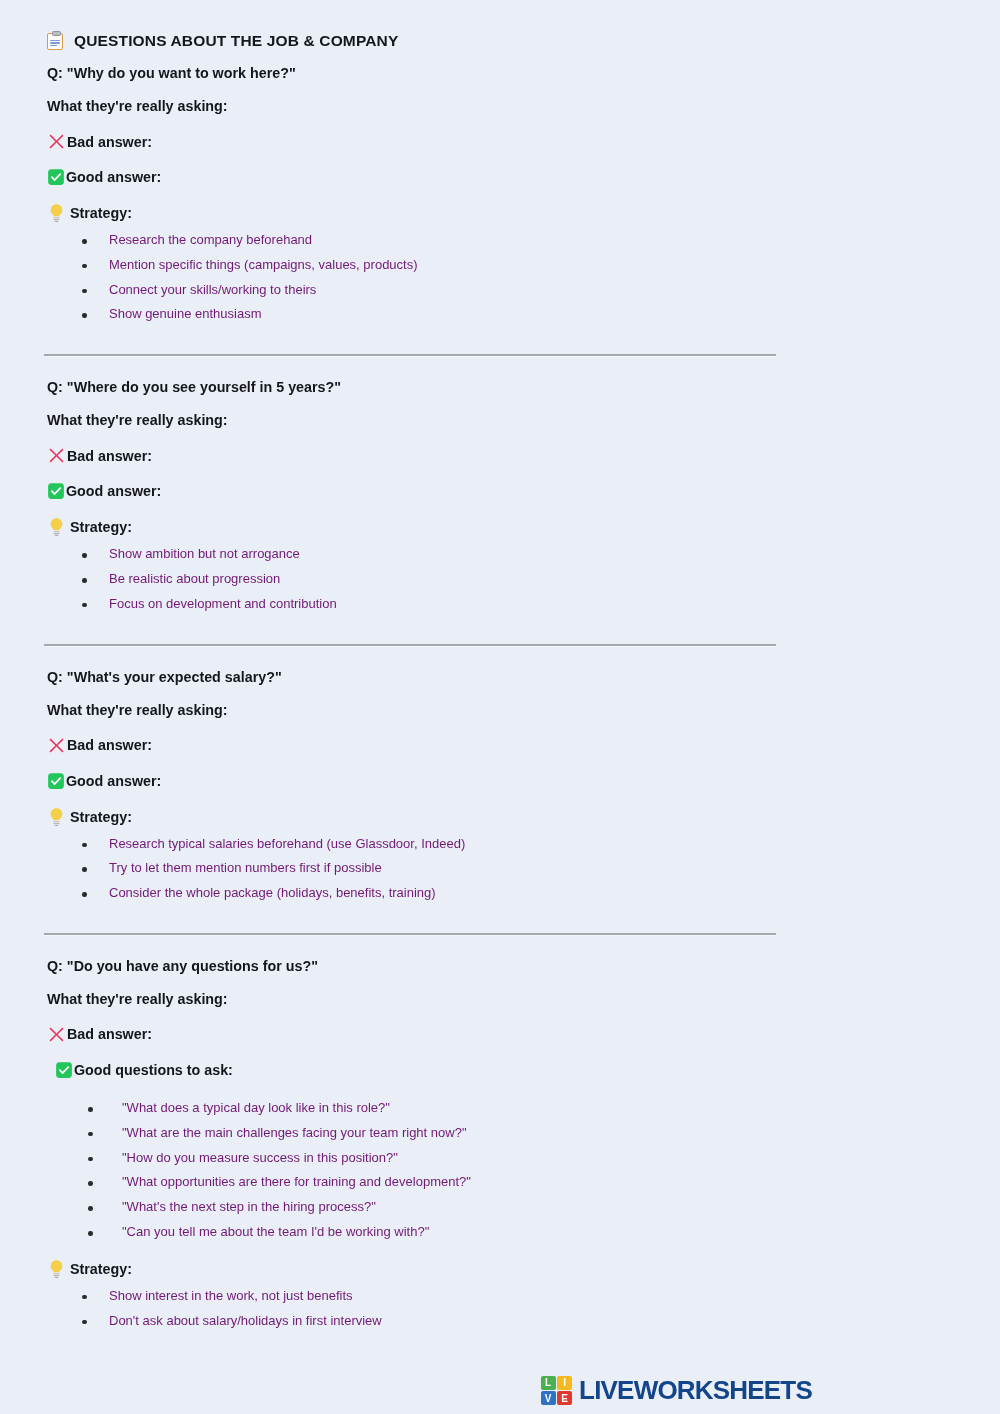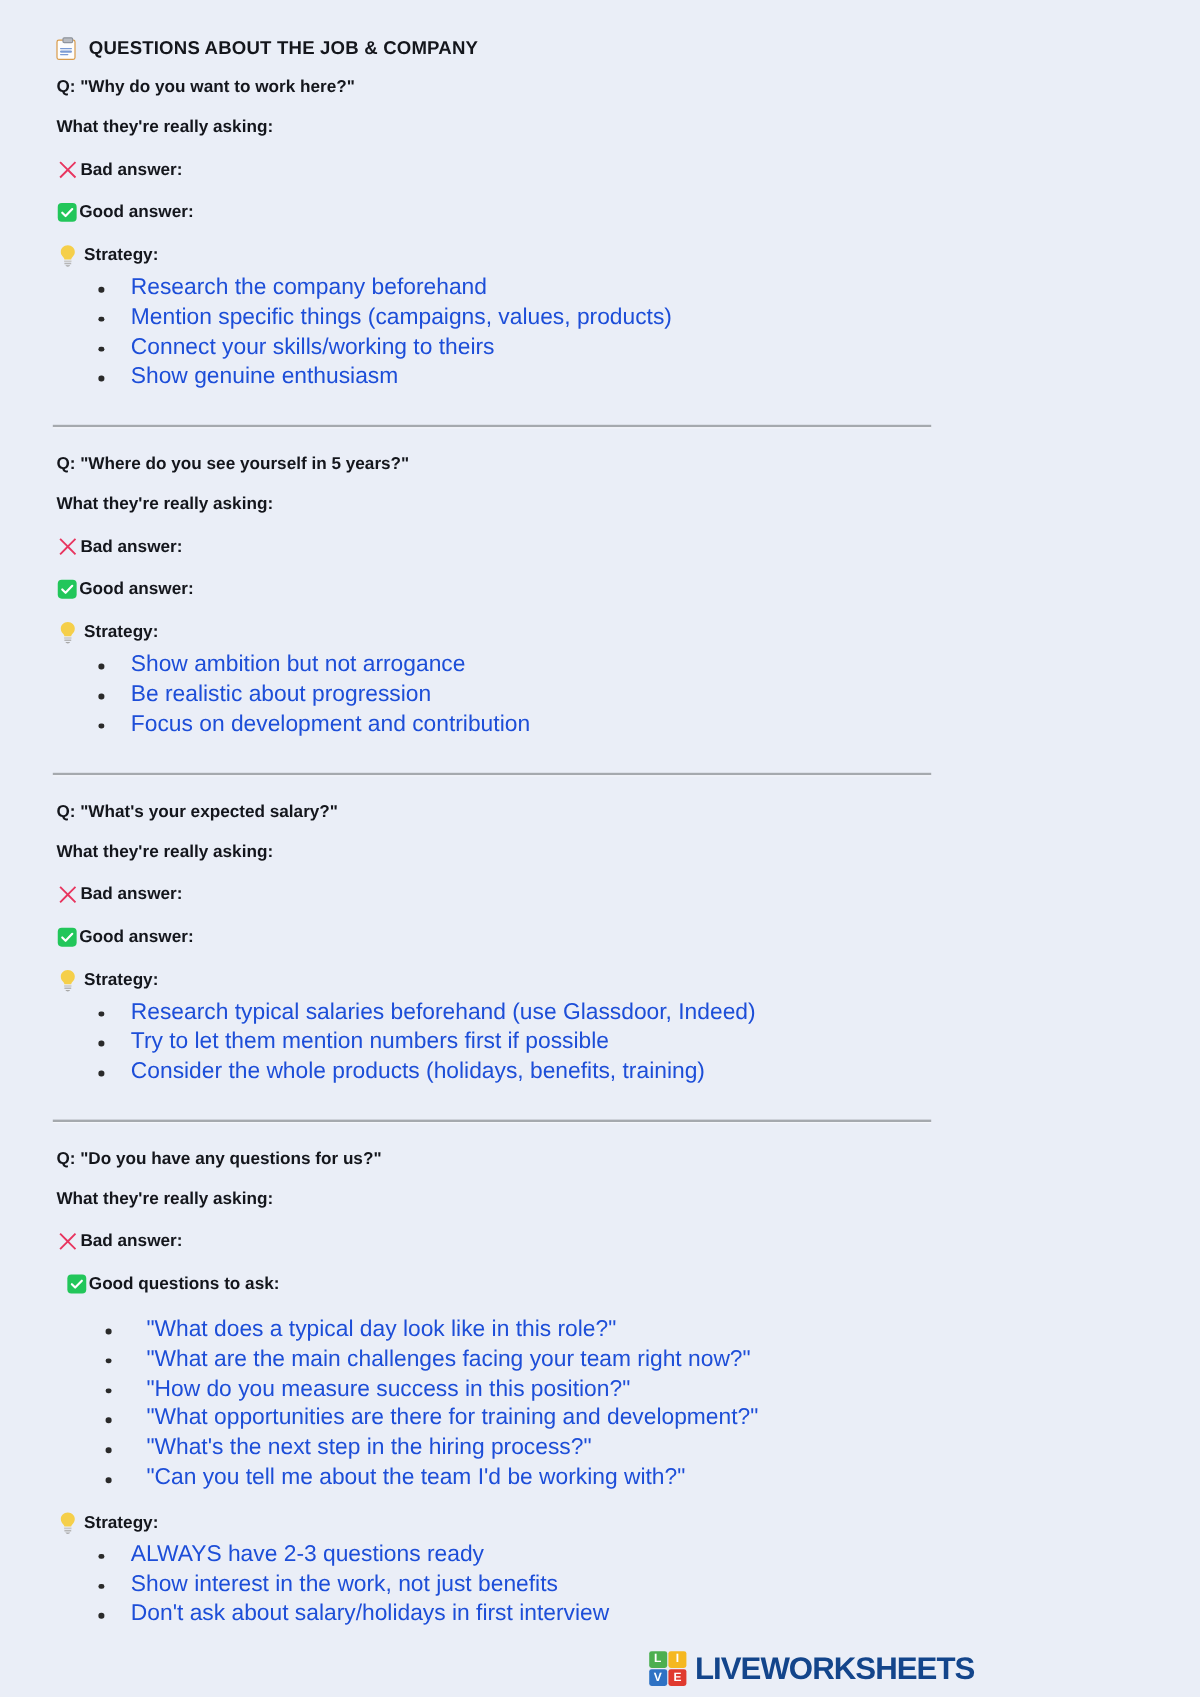--- a/index.html
+++ b/index.html
@@ -98,22 +98,22 @@
   }
   .label-row.strategy { gap: 6px; margin-bottom: 5px; margin-left: 5px; }
 
   ul.bullets {
     list-style: none;
     margin: 0 0 0 0;
     padding: 0;
   }
   ul.bullets li {
     position: relative;
-    font-size: 19px;
-    color: #1d4ed8;
+    font-size: 13px;
+    color: #701a75;
     line-height: 24.8px;
     padding-left: 65px;
   }
   ul.bullets li::before {
     content: "";
     position: absolute;
     left: 38px;
     top: 11px;
     width: 4.6px; height: 4.6px;
     background: #2a2a2a;
@@ -308,21 +308,21 @@
           <path d="M5.6 19.2 h6.8 v1.5 h-6.8 z" fill="#b5b5b5"></path>
           <path d="M6.6 21.7 h4.8 c-.4 .9-1.3 1.4-2.4 1.4 s-2-.5-2.4-1.4 z" fill="#a8a8a8"></path>
         </svg>
       </span>
       <span class="ltext">Strategy:</span>
     </div>
 
     <ul class="bullets">
       <li>Research typical salaries beforehand (use Glassdoor, Indeed)</li>
       <li>Try to let them mention numbers first if possible</li>
-      <li>Consider the whole products (holidays, benefits, training)</li>
+      <li>Consider the whole package (holidays, benefits, training)</li>
     </ul>
     <div style="height:27px"></div>
     <hr class="sep">
     <div style="height:22px"></div>
   </div>
 
   <div class="block">
     <div class="q-line">Q: "Do you have any questions for us?"</div>
     <div class="sub-line">What they're really asking:</div>
 
@@ -362,21 +362,20 @@
           <path d="M9 1.6 C4.9 1.6 2 4.6 2 8.3 c0 2.6 1.4 4.1 2.5 5.4 .6 .7 1 1.3 1.1 2.1 h6.8 c.1-.8 .5-1.4 1.1-2.1 1.1-1.3 2.5-2.8 2.5-5.4 0-3.7-2.9-6.7-7-6.7 z" fill="#f5cf4a"></path>
           <path d="M5.3 16.8 h7.4 v1.6 h-7.4 z" fill="#c9c9c9"></path>
           <path d="M5.6 19.2 h6.8 v1.5 h-6.8 z" fill="#b5b5b5"></path>
           <path d="M6.6 21.7 h4.8 c-.4 .9-1.3 1.4-2.4 1.4 s-2-.5-2.4-1.4 z" fill="#a8a8a8"></path>
         </svg>
       </span>
       <span class="ltext">Strategy:</span>
     </div>
 
     <ul class="bullets">
-      <li>ALWAYS have 2-3 questions ready</li>
       <li>Show interest in the work, not just benefits</li>
       <li>Don't ask about salary/holidays in first interview</li>
     </ul>
   </div>
 
   <div class="footer">
     <span class="lw-tiles">
       <span class="lw-l">L</span>
       <span class="lw-i">I</span>
       <span class="lw-v">V</span>

